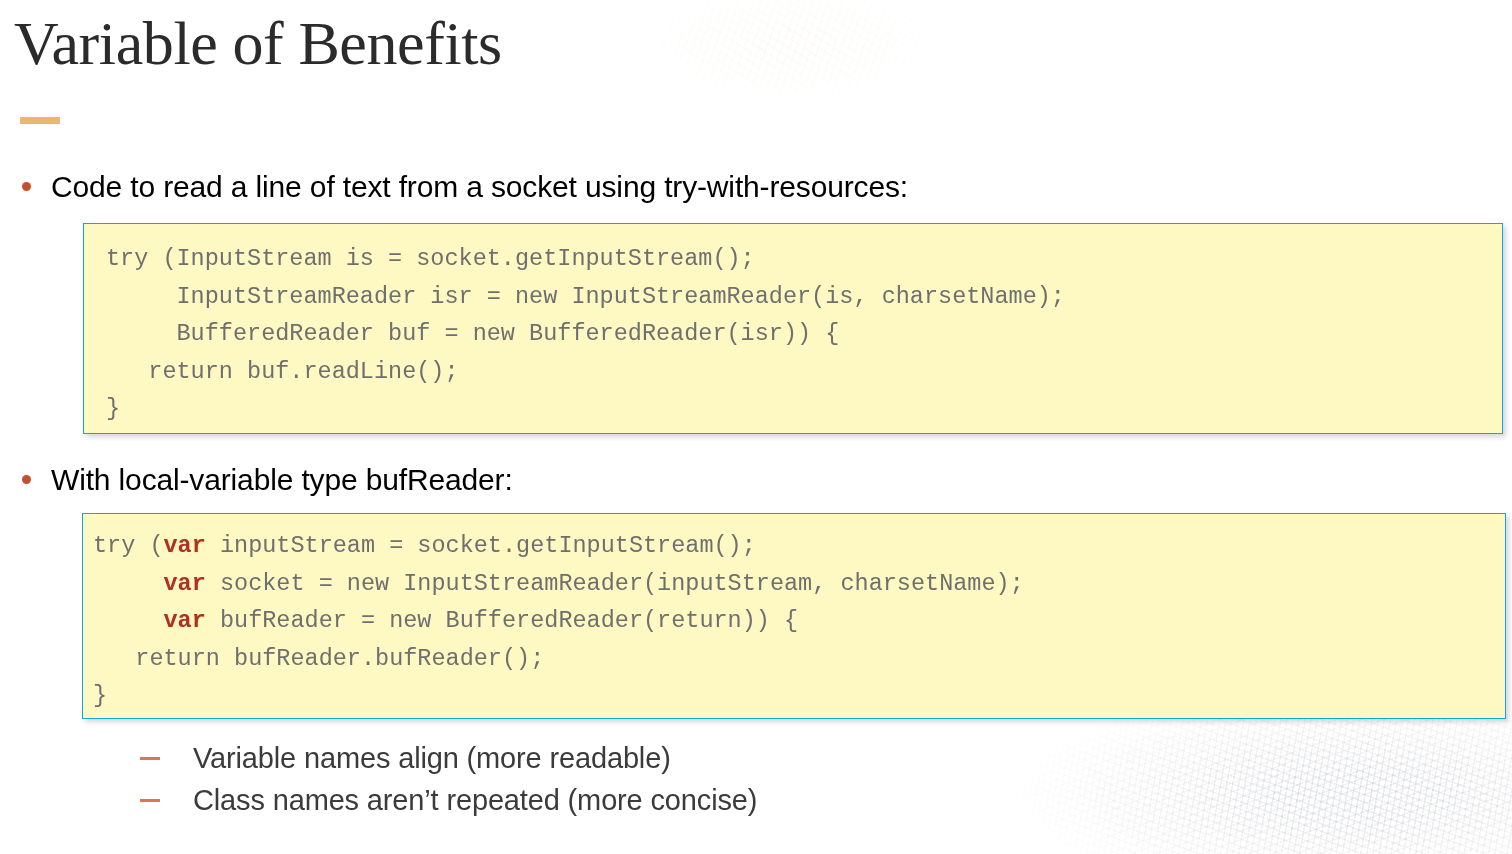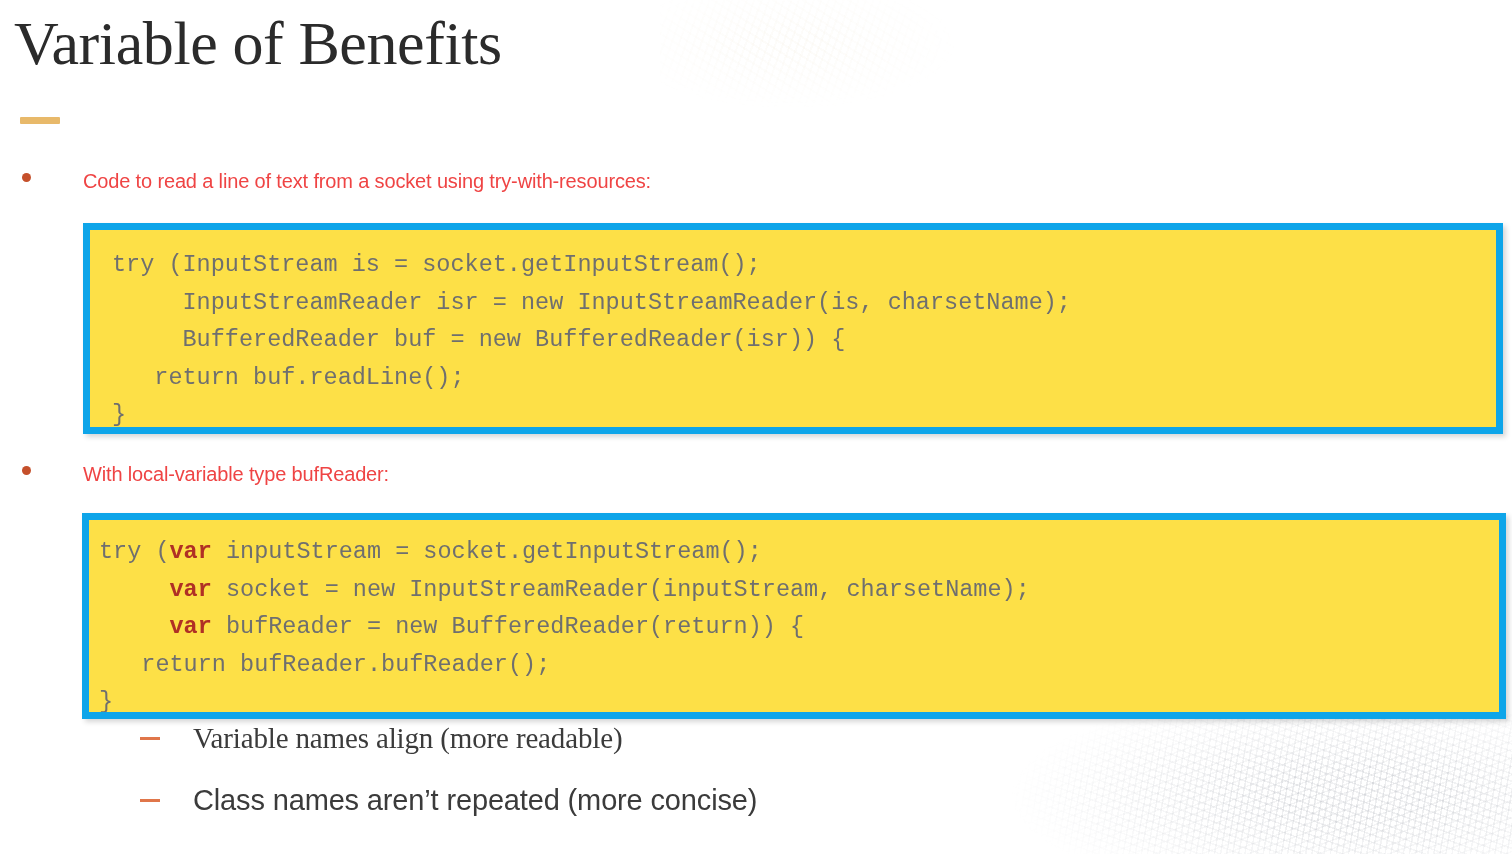--- a/index.html
+++ b/index.html
@@ -76,23 +76,23 @@
   }
   .bullet-dot {
     width: 9px;
     height: 9px;
     border-radius: 50%;
     flex: 0 0 auto;
     position: relative;
     top: -6px;
   }
   .bullet-text {
-    margin-left: 52px;
-    font-size: 20px;
-    color: #ef4444;
+    margin-left: 20px;
+    font-size: 30px;
+    color: #000000;
     letter-spacing: -0.15px;
   }
 
   .sub-row {
     position: absolute;
     display: flex;
     align-items: baseline;
     left: 140px;
     white-space: nowrap;
   }
@@ -106,22 +106,22 @@
   .sub-text {
     margin-left: 33px;
     font-size: 29px;
     color: #3b3b3b;
     letter-spacing: -0.15px;
   }
 
   
   .code-box {
     position: absolute;
-    background: #fde047;
-    border: 7px solid #0ea5e9;
+    background: #fef9c3;
+    border: 1px solid #0ea5e9;
     box-shadow: 3px 3px 5px rgba(0,0,0,0.16);
     box-sizing: border-box;
     overflow: hidden;
   }
   .code-pre {
     margin: 0;
     font-family: "Liberation Mono", "DejaVu Sans Mono", monospace;
     font-size: 23.5px;
     line-height: 37.5px;
     color: #6f6f6f;
@@ -181,21 +181,21 @@
   </div>
 
   <div class="code-box" id="code-block-2">
     <pre class="code-pre" id="code-pre-2" style="color: rgb(111, 111, 111);"><span>try (</span><span class="kw" style="color: rgb(176, 48, 37);">var</span><span> inputStream = socket.getInputStream();</span>
 <span>     </span><span class="kw" style="color: rgb(176, 48, 37);">var</span><span> socket = new InputStreamReader(inputStream, charsetName);</span>
 <span>     </span><span class="kw" style="color: rgb(176, 48, 37);">var</span><span> bufReader = new BufferedReader(return)) {</span>
 <span>   return bufReader.bufReader();</span>
 <span>}</span></pre>
   </div>
 
-  <div class="sub-row" style="top:722px;font-family:Liberation Serif, serif;">
+  <div class="sub-row" style="top:742px;">
     <span class="sub-dash" style="background: rgb(224, 118, 74);"></span>
     <span class="sub-text">Variable names align (more readable)</span>
   </div>
 
   <div class="sub-row" style="top:784px;">
     <span class="sub-dash" style="background: rgb(224, 118, 74);"></span>
     <span class="sub-text">Class names aren’t repeated (more concise)</span>
   </div>
 
 </div>

